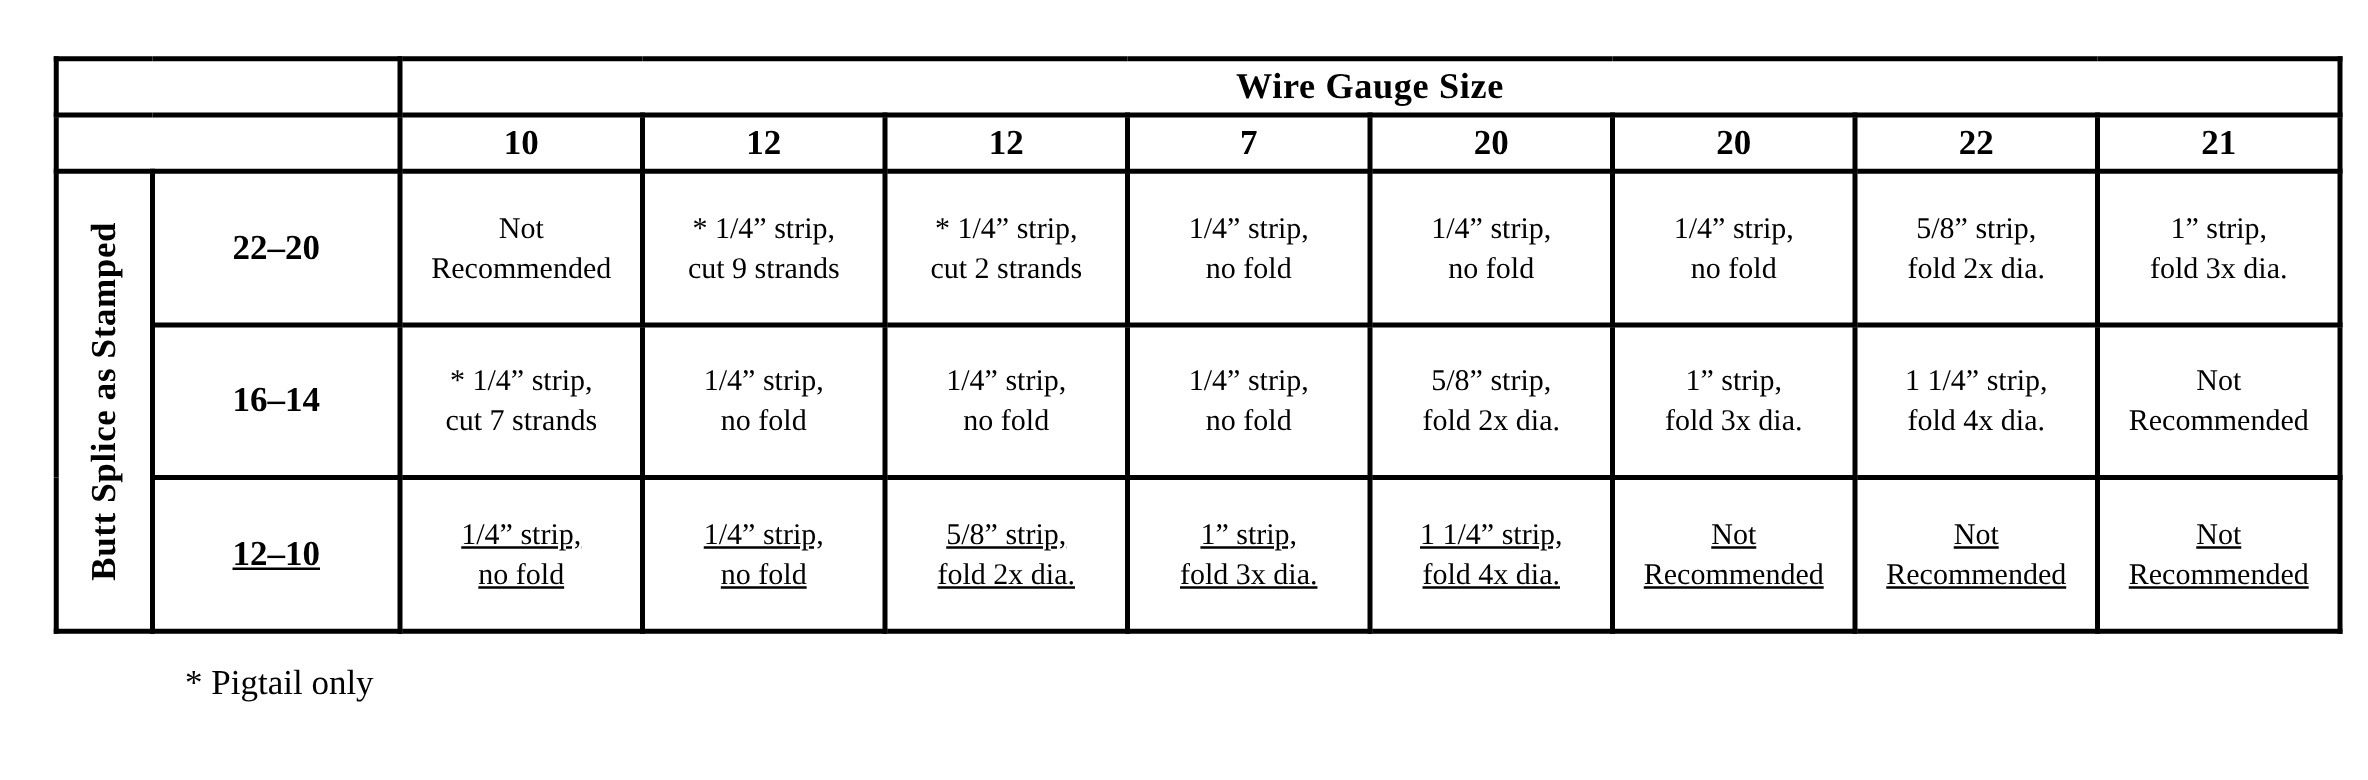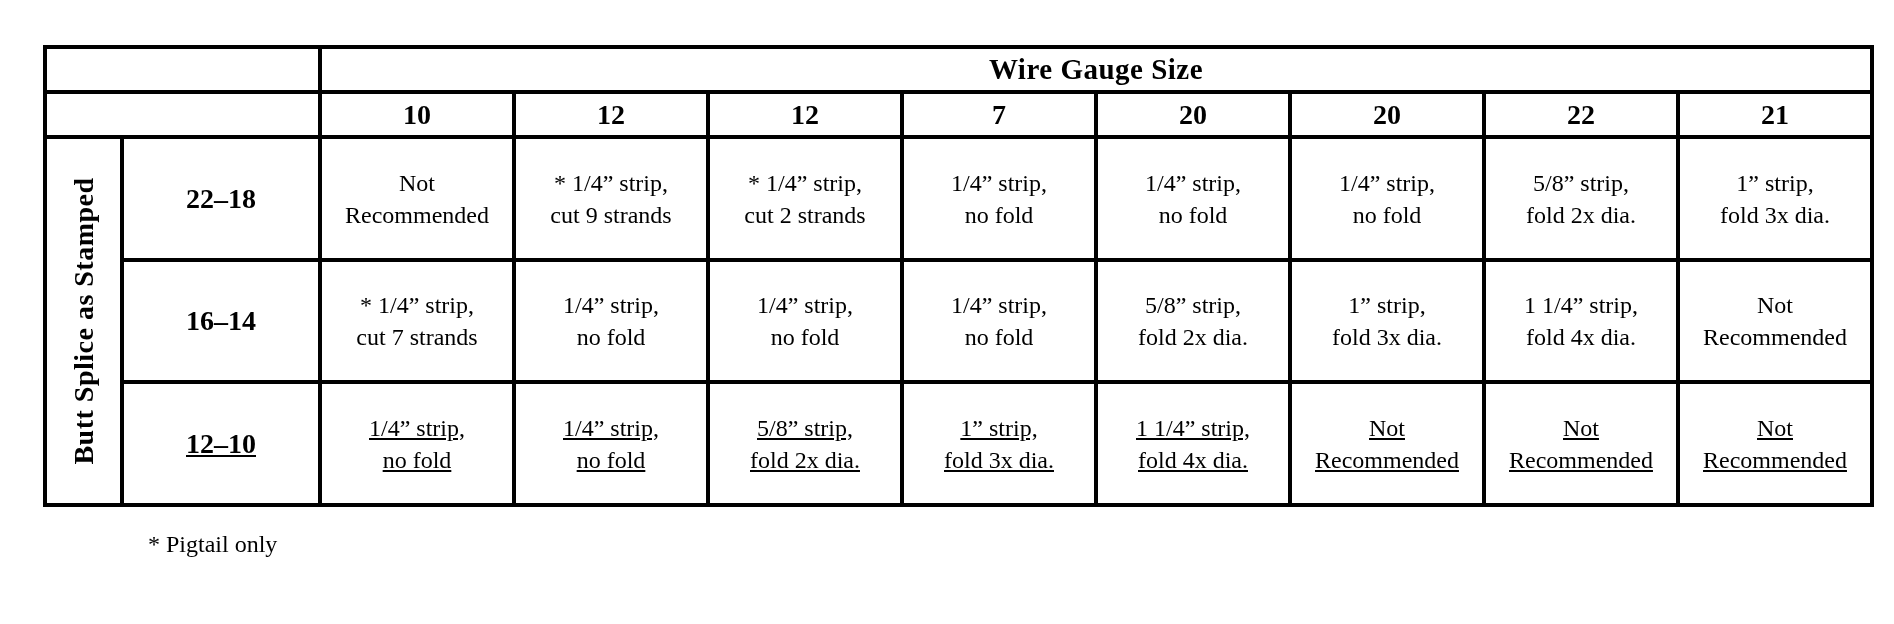--- a/index.html
+++ b/index.html
@@ -69,21 +69,21 @@
   }
   td.data-cell {
     font-size: 24px;
     line-height: 32px;
     white-space: pre-line;
   }
   .footnote {
     position: absolute;
     left: 148px;
     top: 531px;
-    font-size: 24px;
+    font-size: 28px;
     white-space: nowrap;
   }
 </style>
 </head>
 <body>
 
 <div class="page">
 
   <table class="wg-table">
     <colgroup>
@@ -114,21 +114,21 @@
       <td class="num-cell">20</td>
       <td class="num-cell">20</td>
       <td class="num-cell">22</td>
       <td class="num-cell">21</td>
     </tr>
 
     <tr class="r-b1">
       <td class="vlabel-cell" rowspan="3">
         <span class="vlabel">Butt Splice as Stamped</span>
       </td>
-      <td class="rlabel-cell">22–18</td>
+      <td class="rlabel-cell">22–20</td>
       <td class="data-cell">Not
 Recommended</td>
       <td class="data-cell">* 1/4” strip,
 cut 9 strands</td>
       <td class="data-cell">* 1/4” strip,
 cut 2 strands</td>
       <td class="data-cell">1/4” strip,
 no fold</td>
       <td class="data-cell">1/4” strip,
 no fold</td>

